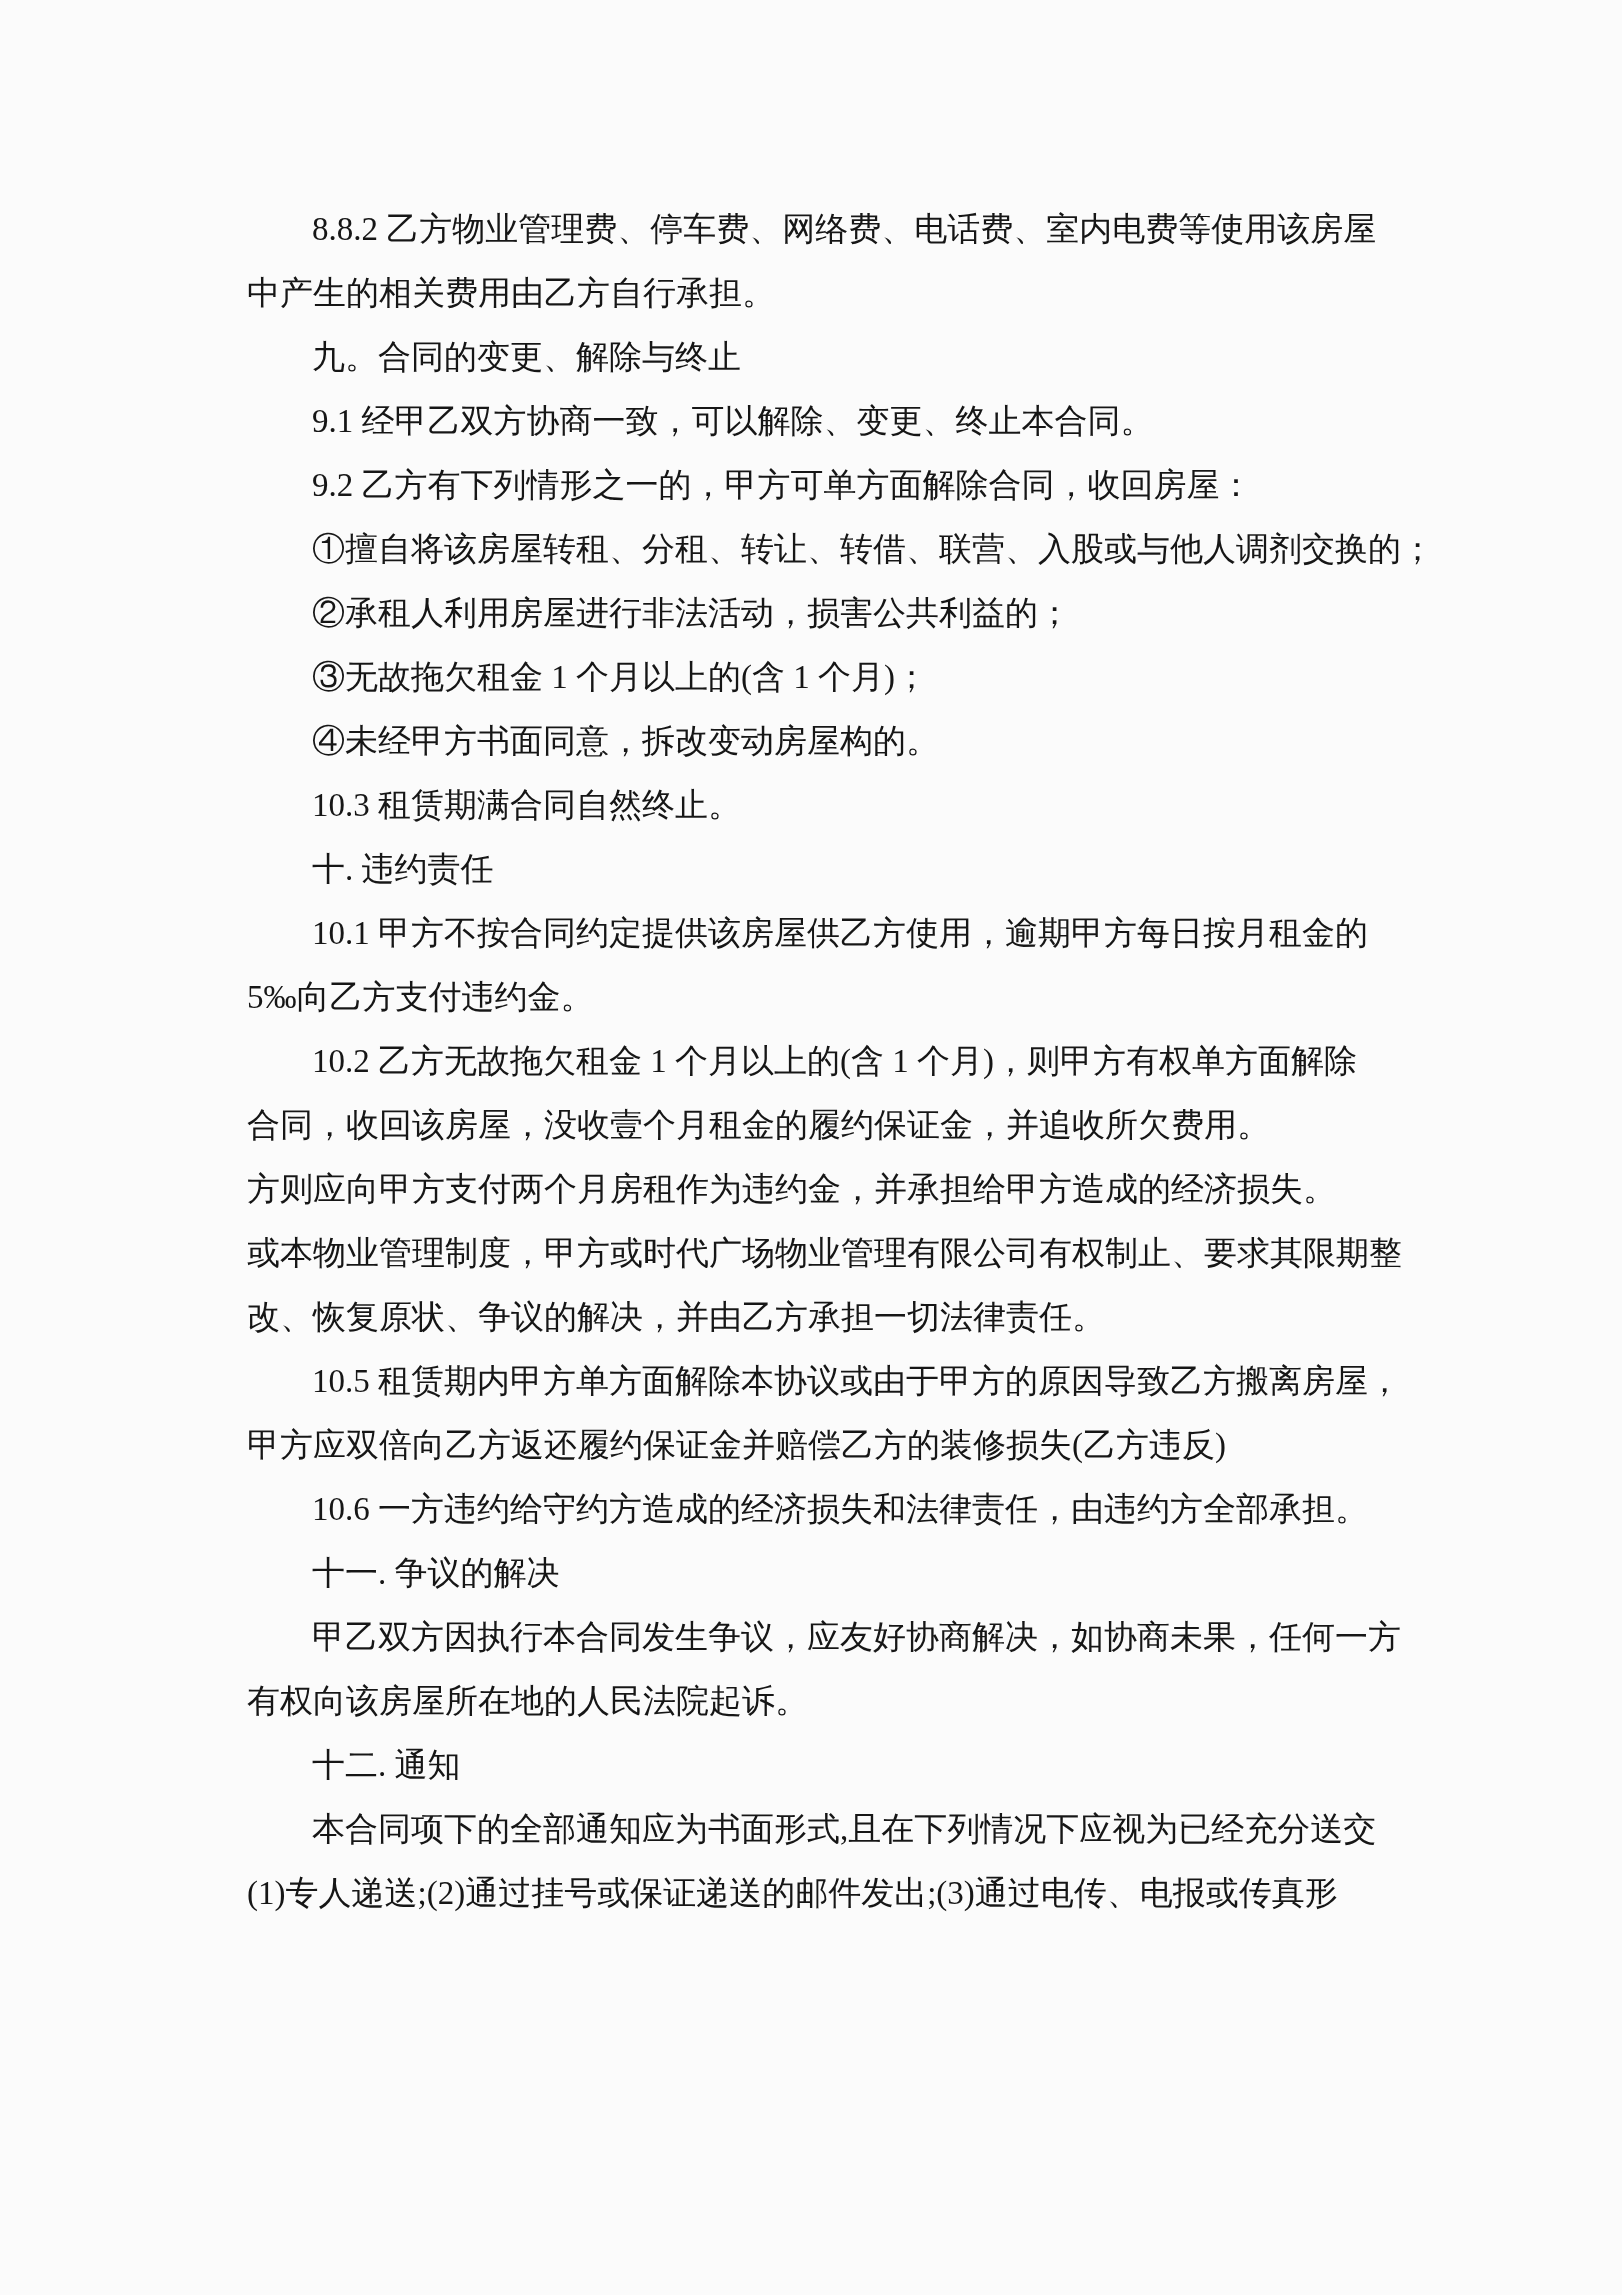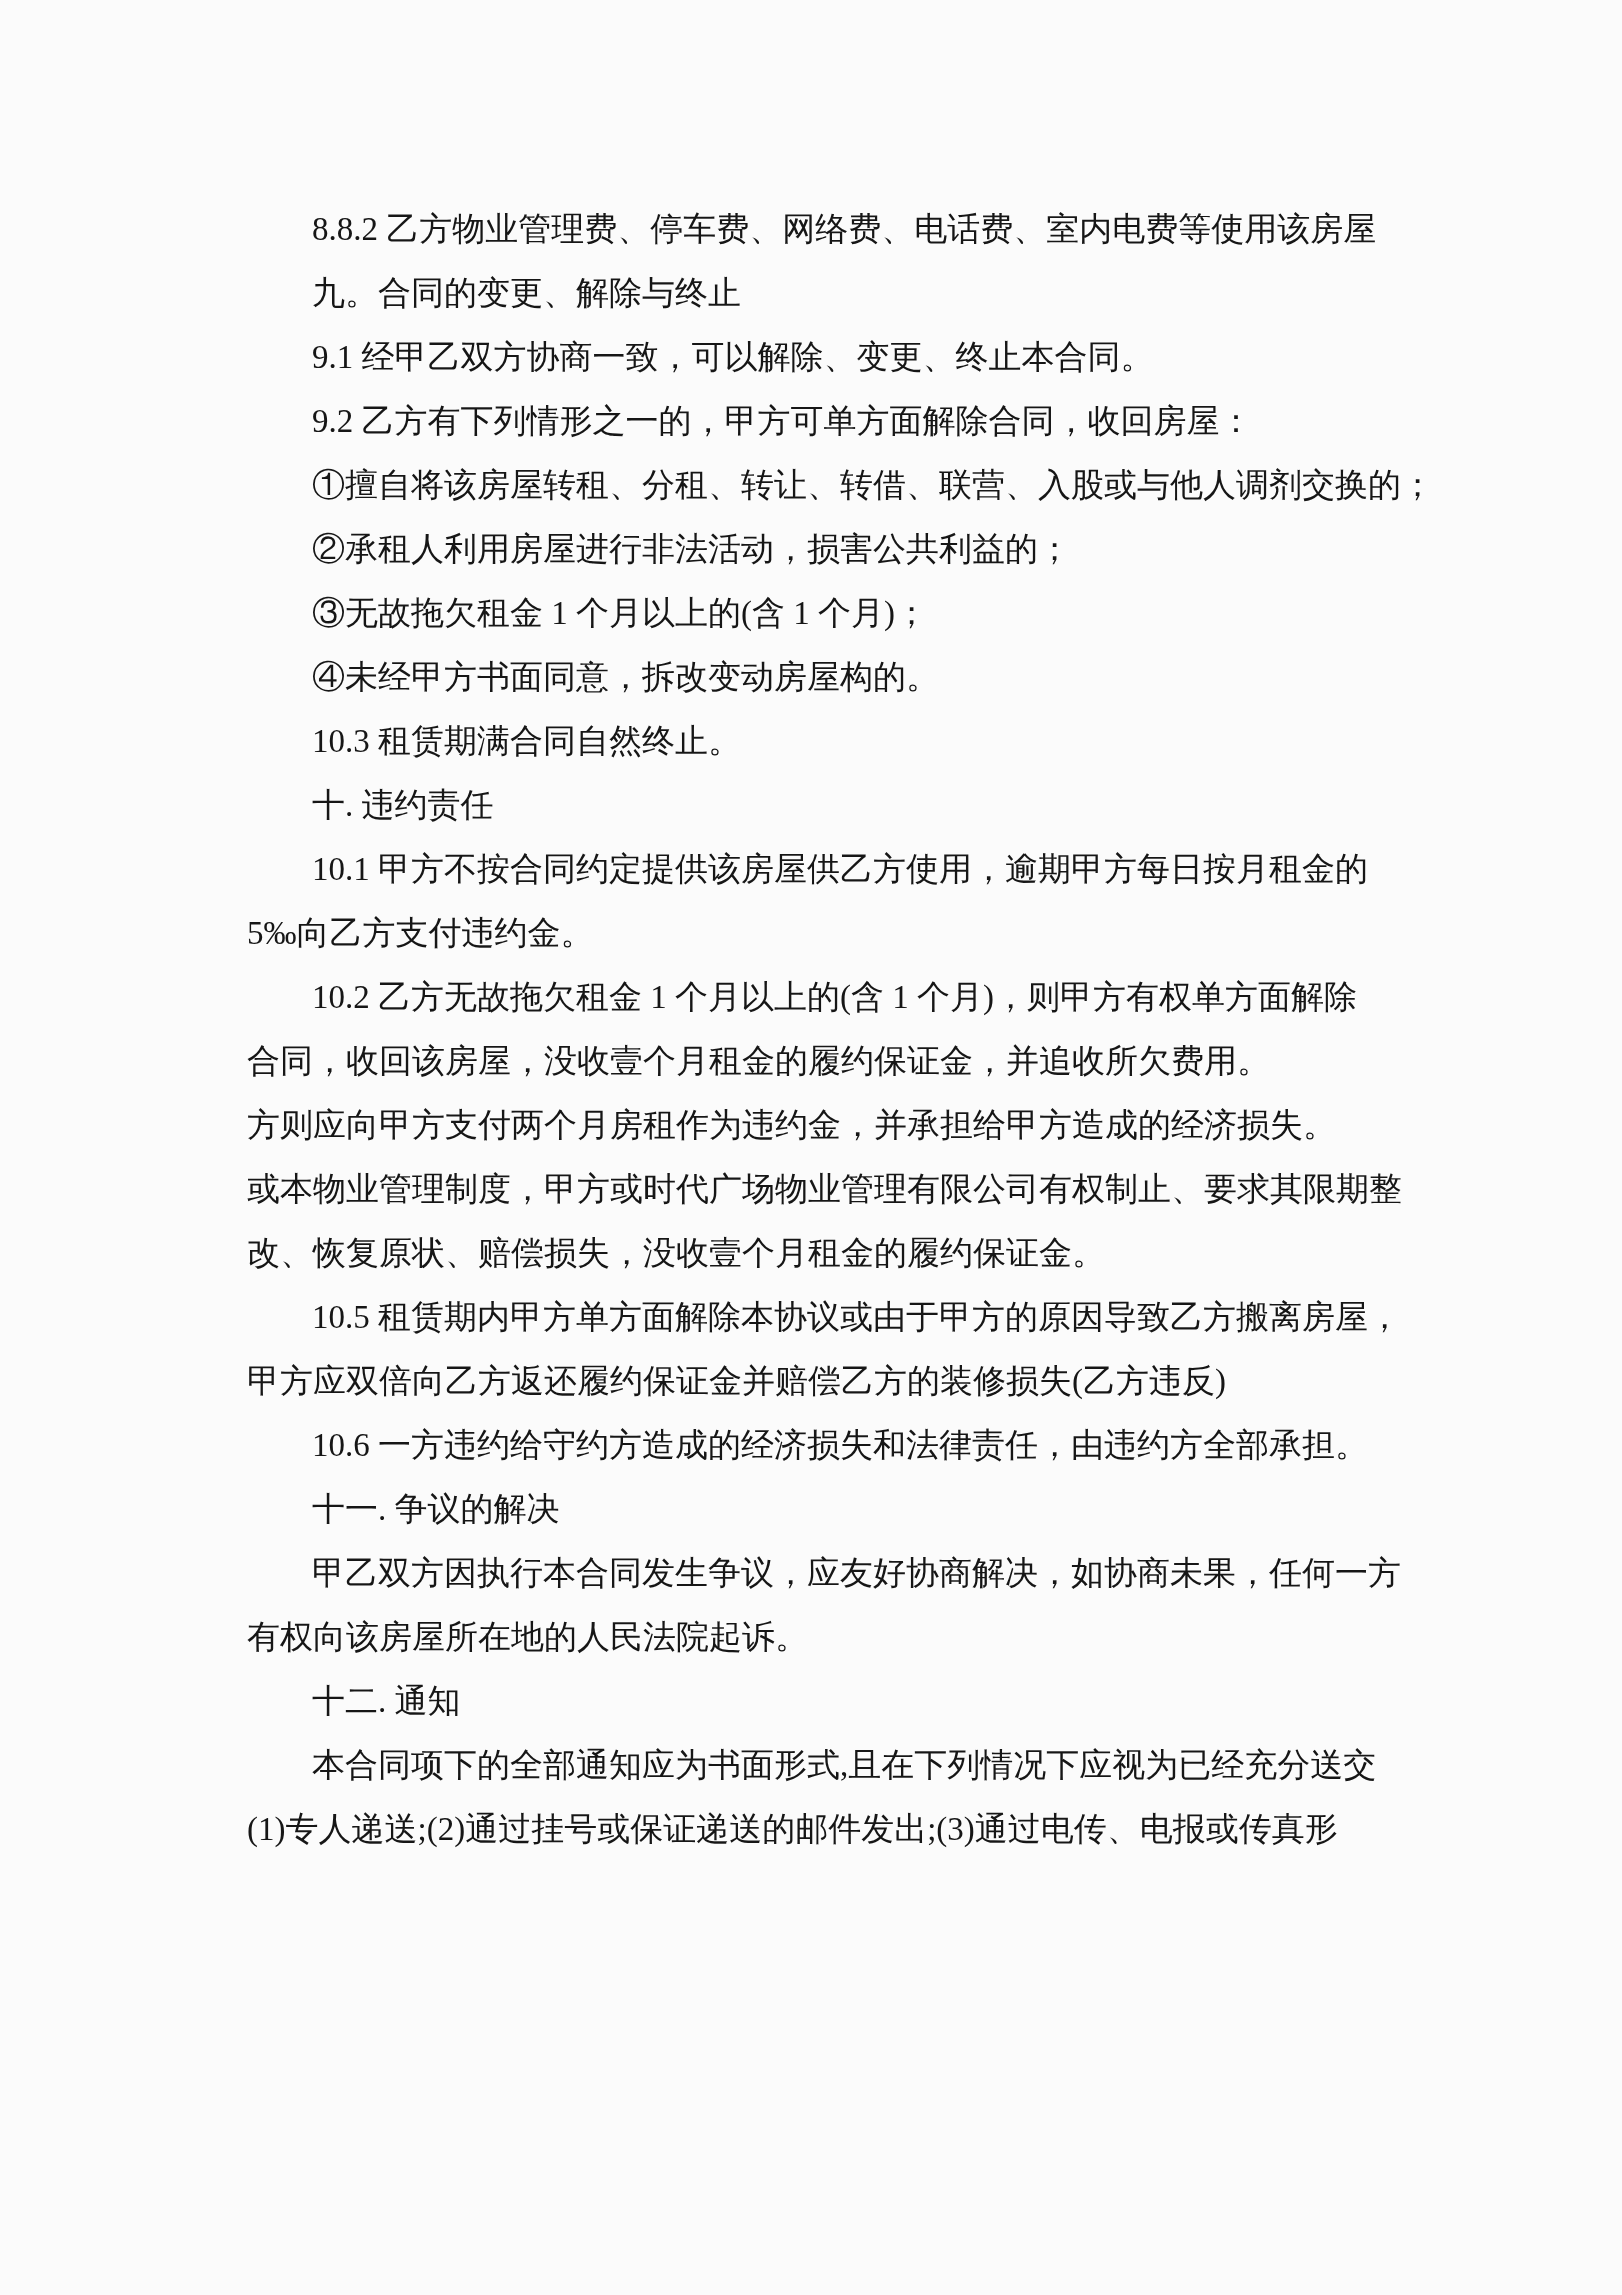--- a/index.html
+++ b/index.html
@@ -31,36 +31,37 @@
   .indent {
     padding-left: 65px; 
   }
 </style>
 </head>
 <body>
 
 <div class="page">
   <div class="content">
     <div class="line indent">8.8.2 乙方物业管理费、停车费、网络费、电话费、室内电费等使用该房屋</div>
+    <div class="line">中产生的相关费用由乙方自行承担。</div>
     <div class="line indent">九。合同的变更、解除与终止</div>
     <div class="line indent">9.1 经甲乙双方协商一致，可以解除、变更、终止本合同。</div>
     <div class="line indent">9.2 乙方有下列情形之一的，甲方可单方面解除合同，收回房屋：</div>
     <div class="line indent">①擅自将该房屋转租、分租、转让、转借、联营、入股或与他人调剂交换的；</div>
     <div class="line indent">②承租人利用房屋进行非法活动，损害公共利益的；</div>
     <div class="line indent">③无故拖欠租金 1 个月以上的(含 1 个月)；</div>
     <div class="line indent">④未经甲方书面同意，拆改变动房屋构的。</div>
     <div class="line indent">10.3 租赁期满合同自然终止。</div>
     <div class="line indent">十. 违约责任</div>
     <div class="line indent">10.1 甲方不按合同约定提供该房屋供乙方使用，逾期甲方每日按月租金的</div>
     <div class="line">5‰向乙方支付违约金。</div>
     <div class="line indent">10.2 乙方无故拖欠租金 1 个月以上的(含 1 个月)，则甲方有权单方面解除</div>
     <div class="line">合同，收回该房屋，没收壹个月租金的履约保证金，并追收所欠费用。</div>
     <div class="line">方则应向甲方支付两个月房租作为违约金，并承担给甲方造成的经济损失。</div>
     <div class="line">或本物业管理制度，甲方或时代广场物业管理有限公司有权制止、要求其限期整</div>
-    <div class="line">改、恢复原状、赔偿损失，没收壹个月租金的履约保证金。</div>
+    <div class="line">改、恢复原状、争议的解决，并由乙方承担一切法律责任。</div>
     <div class="line indent">10.5 租赁期内甲方单方面解除本协议或由于甲方的原因导致乙方搬离房屋，</div>
     <div class="line">甲方应双倍向乙方返还履约保证金并赔偿乙方的装修损失(乙方违反)</div>
     <div class="line indent">10.6 一方违约给守约方造成的经济损失和法律责任，由违约方全部承担。</div>
     <div class="line indent">十一. 争议的解决</div>
     <div class="line indent">甲乙双方因执行本合同发生争议，应友好协商解决，如协商未果，任何一方</div>
     <div class="line">有权向该房屋所在地的人民法院起诉。</div>
     <div class="line indent">十二. 通知</div>
     <div class="line indent">本合同项下的全部通知应为书面形式,且在下列情况下应视为已经充分送交</div>
     <div class="line">(1)专人递送;(2)通过挂号或保证递送的邮件发出;(3)通过电传、电报或传真形</div>
   </div>

